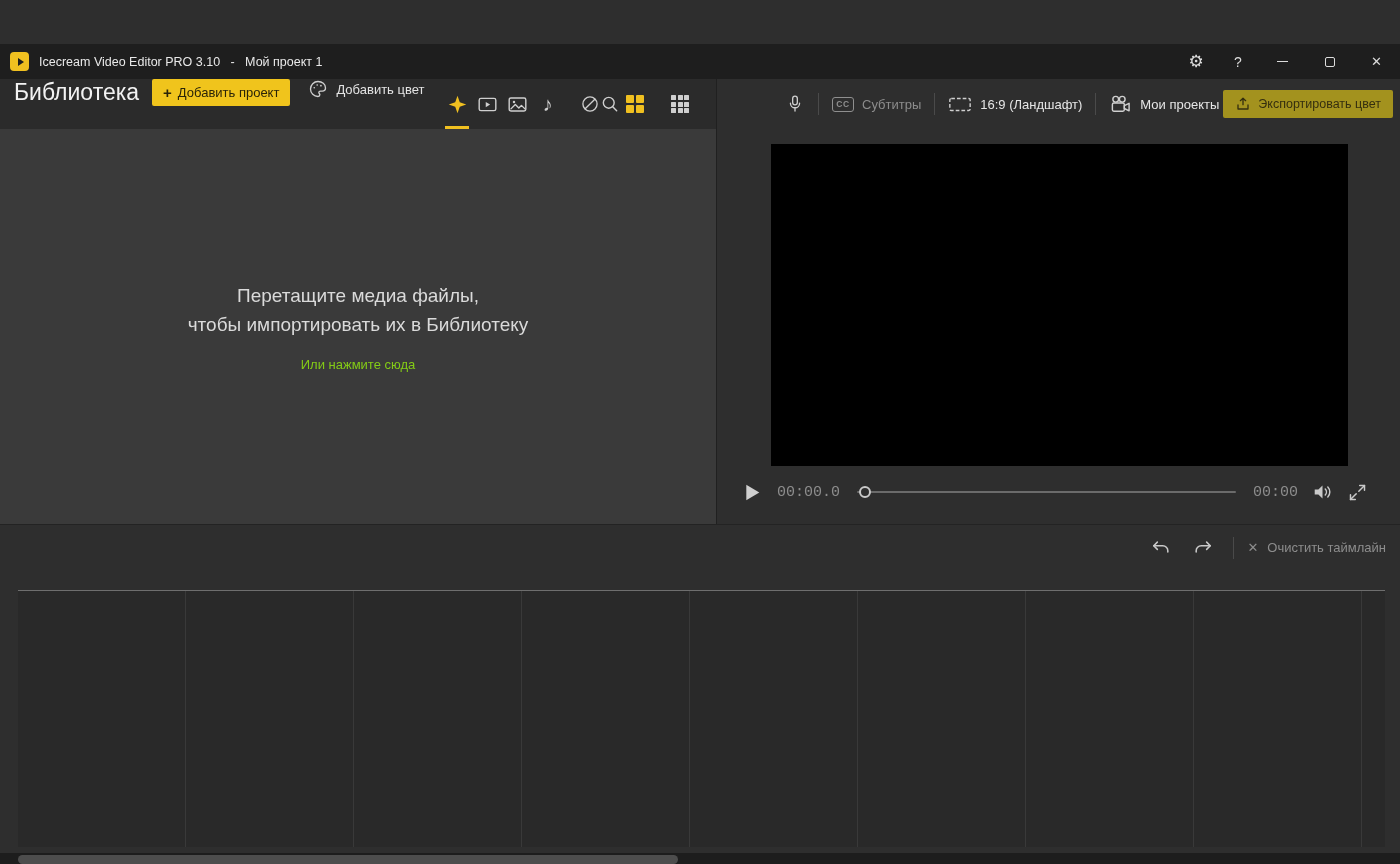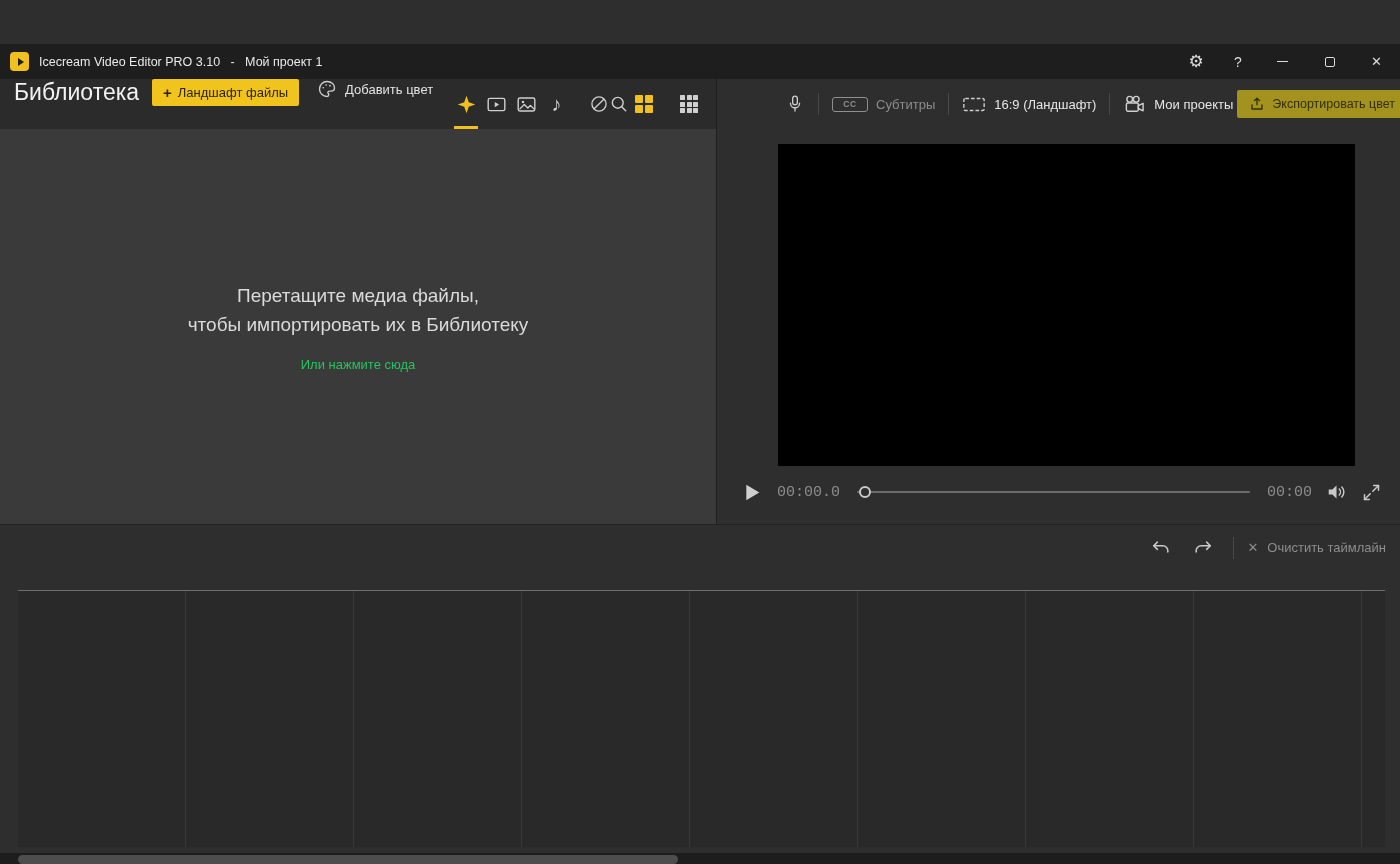--- a/index.html
+++ b/index.html
@@ -81,32 +81,32 @@
     display:grid; grid-template-columns:5px 5px 5px; grid-auto-rows:5px; gap:1.5px;
   }
   .grid3 i { background:#cfcfcf; border-radius:0.5px; }
   .chev-btn { background:none; border:none; margin-left:16px; margin-right:6px; display:flex; }
 
   .lp-body {
     flex:1; display:flex; flex-direction:column;
     align-items:center; justify-content:center; text-align:center;
   }
   .drop-main { font-size:19px; color:#dadada; line-height:1.55; }
-  .drop-hint { font-size:13px; color:#22c55e; margin-top:18px; }
+  .drop-hint { font-size:13px; color:#84cc16; margin-top:18px; }
 
   
   .right-panel { flex:1; background:#2e2e2e; display:flex; flex-direction:column; }
   .rp-header { height:50px; flex:0 0 50px; display:flex; align-items:center; padding-left:64px; }
   .rp-btn {
     background:none; border:none; display:flex; align-items:center; gap:8px;
     font-size:13px; color:#e6e6e6; padding:0 4px; white-space:nowrap;
   }
   .rp-btn.dim { color:#8c8c8c; }
   .cc-box {
-    width:36px; height:15px; border:1.5px solid #8f8f8f; border-radius:3px;
+    width:22px; height:15px; border:1.5px solid #8f8f8f; border-radius:3px;
     font-size:8.5px; font-weight:700; color:#8f8f8f;
     display:flex; align-items:center; justify-content:center; letter-spacing:0.5px;
   }
   .export-btn {
     margin-left:auto; margin-right:9px;
     background:#a3921e; border:none; border-radius:2px;
     color:#352f0f; font-size:12.5px; padding:6px 12px;
     display:flex; align-items:center; gap:7px; white-space:nowrap;
   }
   .preview-wrap { flex:1; display:flex; justify-content:center; align-items:flex-start; padding-top:15px; }
@@ -186,21 +186,21 @@
 </div>
 
 <div class="main">
 
   <div class="left-panel">
     <div class="lp-header">
       <span class="lib-title">Библиотека</span>
 
       <button class="btn-yellow">
         <span class="plus">+</span>
-        <span>Ландшафт файлы</span>
+        <span>Добавить проект</span>
       </button>
 
       <button class="btn-ghost">
         <span class="icon">
           <svg width="20" height="20" viewBox="0 0 24 24" fill="none" stroke="#cfcfcf" stroke-width="1.6" stroke-linecap="round" stroke-linejoin="round">
             <path d="M12 3a9 9 0 1 0 0 18c1.4 0 2.2-.9 2.2-2 0-1.4-1.2-1.7-1.2-2.8 0-1 .8-1.7 2-1.7h2.1c2.1 0 3.9-1.6 3.9-3.7C21 6.2 17 3 12 3z"></path>
             <circle cx="7.5" cy="10.5" r="1" fill="#cfcfcf" stroke="none"></circle>
             <circle cx="11" cy="7.2" r="1" fill="#cfcfcf" stroke="none"></circle>
             <circle cx="15.5" cy="8" r="1" fill="#cfcfcf" stroke="none"></circle>
           </svg>

